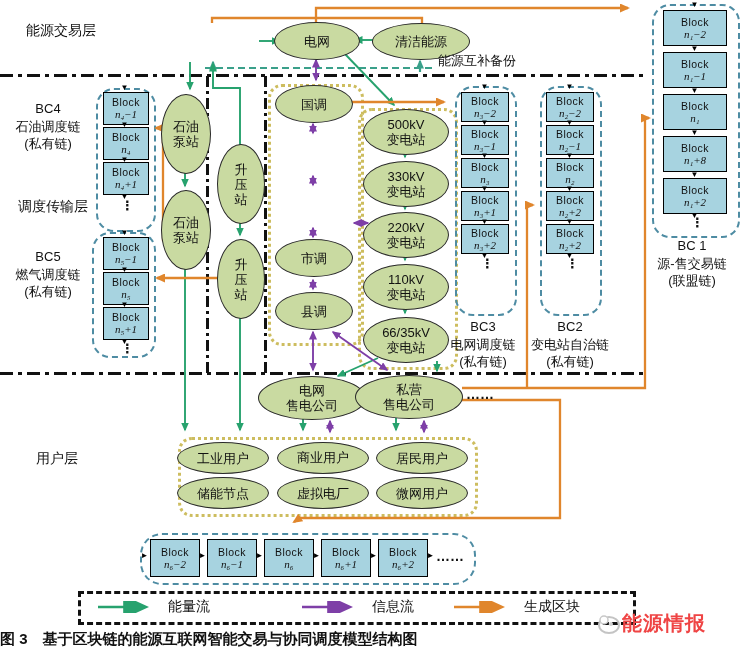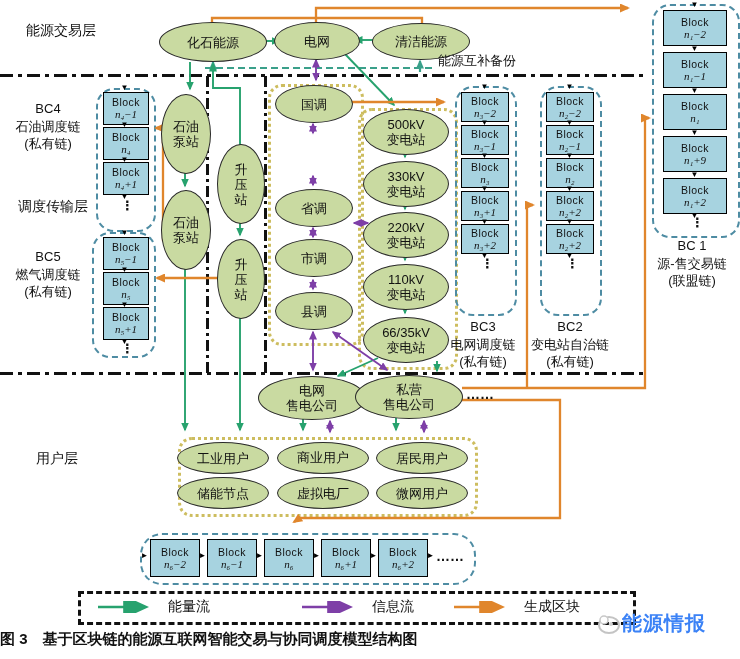--- a/index.html
+++ b/index.html
@@ -35,21 +35,21 @@
   .sp{stroke:#7e3fa7;stroke-width:1.9;fill:none;}
   .so{stroke:#e0862c;stroke-width:2.3;fill:none;}
   .st{stroke:#3aa08a;stroke-width:2.2;stroke-dasharray:7 4;fill:none;}
   .st2{stroke:#3aa08a;stroke-width:2.2;fill:none;}
   .legend-box{position:absolute;left:78px;top:591px;width:552px;height:28px;
       border:3px dashed #111;z-index:6;background:transparent;}
   .leg-item{position:absolute;top:598px;z-index:7;font-size:14px;}
   .caption{position:absolute;left:0;top:630px;width:592px;
       font-size:15px;font-weight:bold;z-index:7;}
   .wm{position:absolute;left:596px;top:610px;z-index:8;display:flex;align-items:center;
-      color:#3b82f6;font-size:20px;font-weight:bold;letter-spacing:1px;}
+      color:#ef4444;font-size:20px;font-weight:bold;letter-spacing:1px;}
 </style>
 </head>
 <body>
 
 <div id="stage">
 
   <div class="hdd" style="left:0;top:74px;width:648px;"></div>
   <div class="hdd" style="left:0;top:372px;width:648px;"></div>
   <div class="vdd" style="left:206px;top:76px;height:297px;"></div>
   <div class="vdd" style="left:264px;top:76px;height:297px;"></div>
@@ -112,40 +112,38 @@
     <path class="so" d="M316,23 V8 H628" marker-end="url(#mO)"></path>
     <path class="so" d="M352,102 H444" marker-end="url(#mO)"></path>
     <path class="so" d="M172,240 H163 V142"></path>
     <path class="so" d="M172,142 H163 V128 H156" marker-end="url(#mO)"></path>
     <path class="so" d="M218,278 H157" marker-end="url(#mO)"></path>
     <path class="so" d="M462,388 H645 V118 H649" marker-end="url(#mO)"></path>
     <path class="so" d="M527,388 V205 H533" marker-end="url(#mO)"></path>
     <path class="so" d="M462,400 H560 V518 H300 L294,522" marker-end="url(#mO)"></path>
   </svg>
 
-  <div class="el" style="left:159px;top:22px;width:106px;height:38px;">化石能源</div>
   <div class="el" style="left:274px;top:22px;width:84px;height:36px;">电网</div>
   <div class="el" style="left:372px;top:23px;width:96px;height:35px;">清洁能源</div>
 
   <div class="el" style="left:161px;top:94px;width:48px;height:78px;">
     <span style="width:28px;">石油泵站</span>
     </div>
   <div class="el" style="left:161px;top:190px;width:48px;height:78px;">
     <span style="width:28px;">石油泵站</span>
     </div>
   <div class="el" style="left:217px;top:144px;width:46px;height:78px;">
     <span style="width:14px;">升压站</span>
     </div>
   <div class="el" style="left:217px;top:239px;width:46px;height:78px;">
     <span style="width:14px;">升压站</span>
     </div>
 
   <div class="dot" style="left:268px;top:84px;width:90px;height:256px;"></div>
   <div class="el" style="left:275px;top:85px;width:76px;height:36px;">国调</div>
-  <div class="el" style="left:275px;top:189px;width:76px;height:36px;">省调</div>
   <div class="el" style="left:275px;top:239px;width:76px;height:36px;">市调</div>
   <div class="el" style="left:275px;top:292px;width:76px;height:36px;">县调</div>
 
   <div class="dot" style="left:358px;top:108px;width:94px;height:256px;"></div>
   <div class="el" style="left:363px;top:109px;width:84px;height:44px;flex-direction:column;">
     <span>500kV</span>
       <span>变电站</span>
     </div>
   <div class="el" style="left:363px;top:161px;width:84px;height:44px;flex-direction:column;">
     <span>330kV</span>
@@ -190,21 +188,21 @@
   <div class="blk" style="left:663px;top:52px;width:62px;height:34px;">
       <span class="bt">Block</span>
       <span class="bs">n₁−1</span>
     </div>
   <div class="blk" style="left:663px;top:94px;width:62px;height:34px;">
       <span class="bt">Block</span>
       <span class="bs">n₁</span>
     </div>
   <div class="blk" style="left:663px;top:136px;width:62px;height:34px;">
       <span class="bt">Block</span>
-      <span class="bs">n₁+9</span>
+      <span class="bs">n₁+8</span>
     </div>
   <div class="blk" style="left:663px;top:178px;width:62px;height:34px;">
       <span class="bt">Block</span>
       <span class="bs">n₁+2</span>
     </div>
   <div class="ga down" style="left:690px;top:1px;"></div>
   <div class="ga down" style="left:690px;top:44.5px;"></div>
   <div class="ga down" style="left:690px;top:86.5px;"></div>
   <div class="ga down" style="left:690px;top:128.5px;"></div>
   <div class="ga down" style="left:690px;top:170.5px;"></div>

